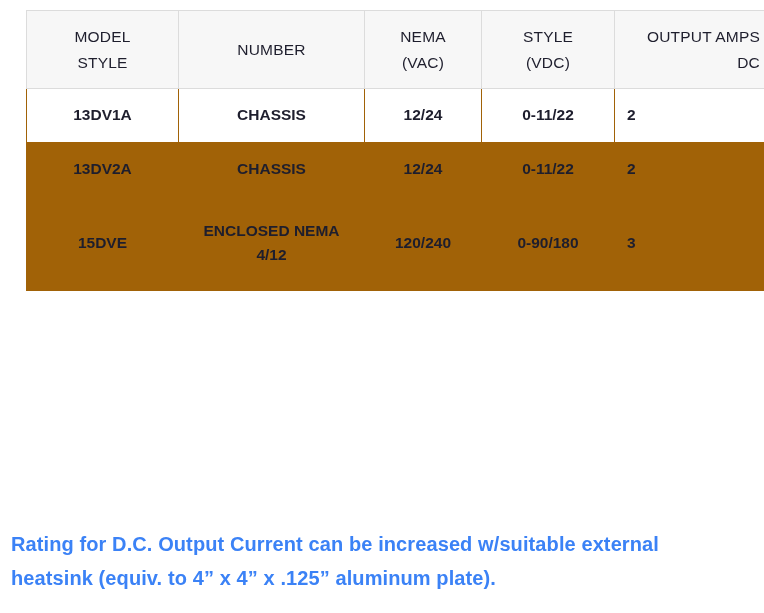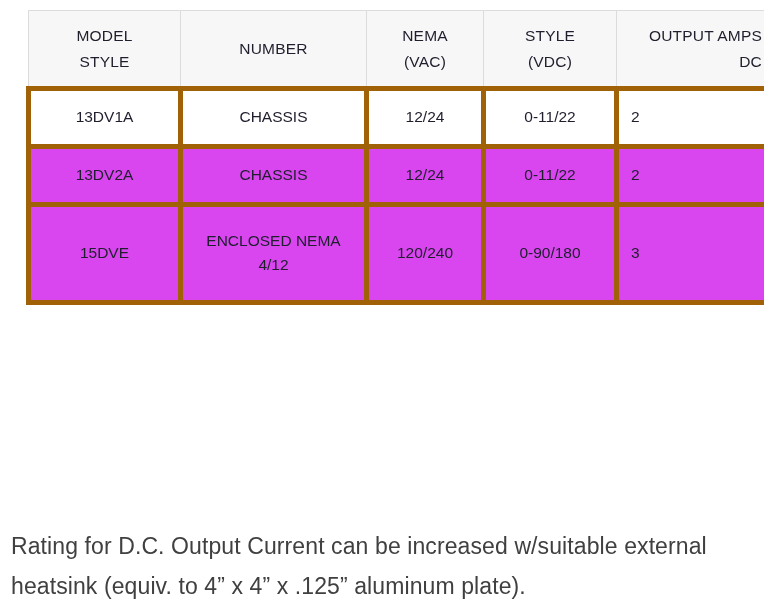--- a/index.html
+++ b/index.html
@@ -56,56 +56,57 @@
     vertical-align: middle;
     height: 78px;
     box-sizing: border-box;
   }
   table.spec-table thead th.left-head {
     text-align: right;
     padding-left: 12px;
   }
 
   table.spec-table tbody td {
-    border: 5px solid #a16207;
+    border: 1px solid #a16207;
     font-size: 15.5px;
-    font-weight: 400;
+    font-weight: 700;
     color: #1e1e2d;
     line-height: 1.6;
     padding: 14px 10px;
     text-align: center;
     vertical-align: middle;
     box-sizing: border-box;
   }
   table.spec-table tbody td.cell-amps {
     text-align: left;
     padding-left: 12px;
   }
 
   table.spec-table tbody tr.row-alt td {
-    background: #d946ef;
+    background: #a16207;
   }
   table.spec-table tbody tr.row-plain td {
     background: #ffffff;
   }
 
   table.spec-table tbody tr.row-tall td {
     padding-top: 22px;
     padding-bottom: 22px;
   }
 
   .footnote {
     position: absolute;
     left: 11px;
     top: 527px;
     width: 730px;
-    font-size: 23px;
+    font-size: 20px;
     line-height: 1.72;
-    color: #404040;
+    color: #3b82f6;
     letter-spacing: 0.1px;
+    font-weight: bold;
   }
 </style>
 </head>
 <body>
 
 <div class="page">
 
   <div class="spec-table-wrap">
     <table class="spec-table">
       <colgroup>

